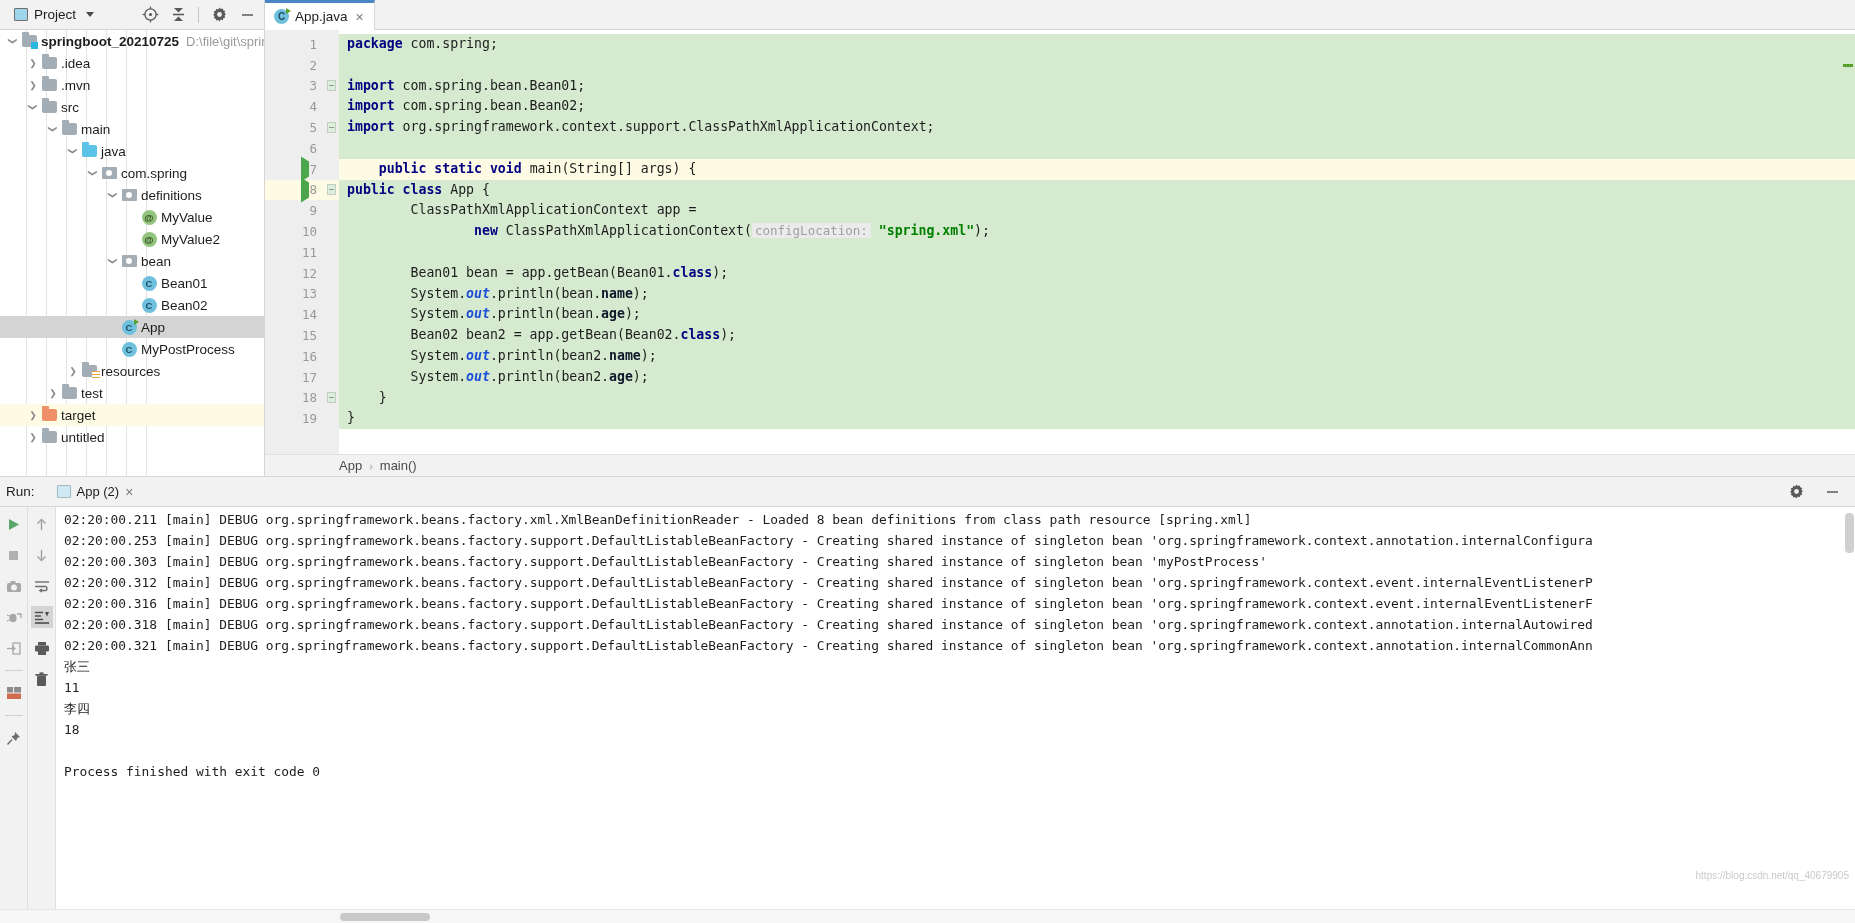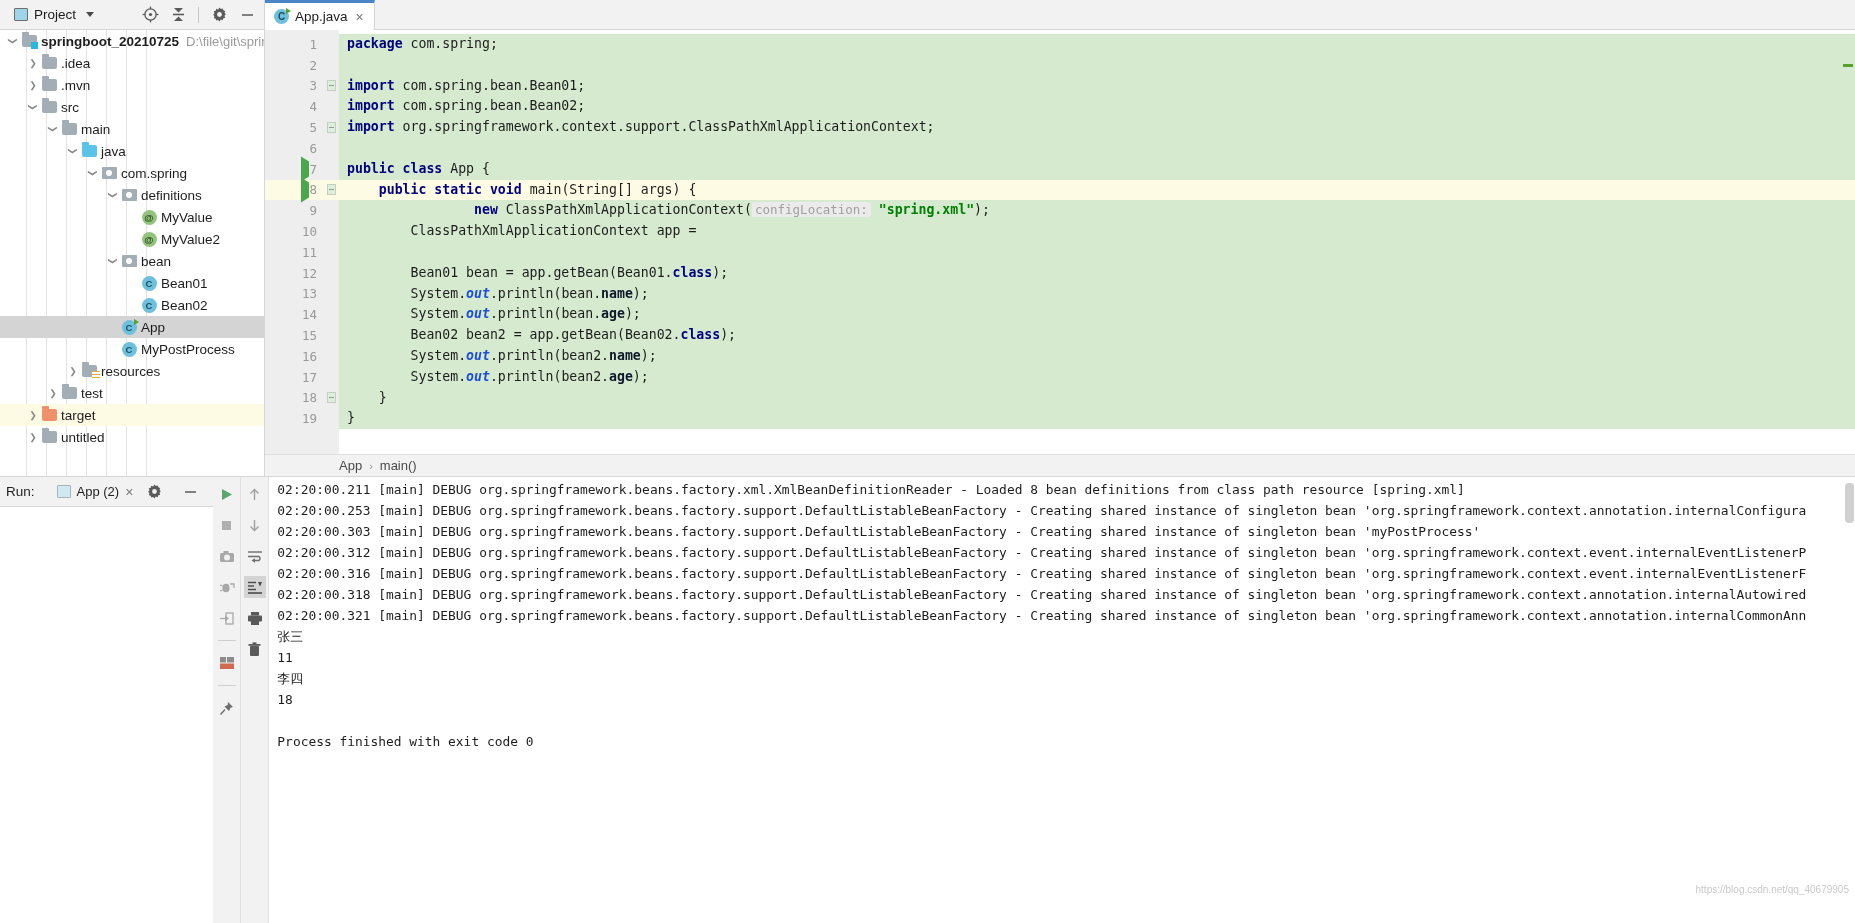--- a/index.html
+++ b/index.html
@@ -209,21 +209,21 @@
     background: #f2f2f2;
     border-top: 1px solid #e0e0e0;
     display: flex; align-items: center;
     padding-left: 74px;
     font-size: 13px; color: #4a4a4a;
     gap: 7px;
   }
   .bc-sep { color: #9a9a9a; font-size: 11px; }
 
   
-  .runpanel { display: flex; flex-direction: row; flex: 1; min-height: 0; background: #fff; border-top: 1px solid #d6d6d6; }
+  .runpanel { display: flex; flex-direction: column; flex: 1; min-height: 0; background: #fff; border-top: 1px solid #d6d6d6; }
   .run-header {
     height: 30px; min-height: 30px;
     display: flex; align-items: center;
     background: #f2f2f2;
     border-bottom: 1px solid #d6d6d6;
     padding-left: 6px; gap: 8px;
   }
   .run-title { font-size: 13.5px; color: #1d1d1d; }
   .run-tab { display: flex; align-items: center; gap: 6px; margin-left: 14px; }
   .run-tab-ico { width: 14px; height: 13px; border: 1.6px solid #9fb8c4; background: #cfe8f2; border-radius: 1px; }
@@ -544,24 +544,24 @@
             </div>
             <div class="fold-cell"></div>
           </div>
         <div class="code-pane" id="codepane">
             <div class="cline"><span class="kw">package</span><span class="txt"> com.spring;</span></div>
             <div class="cline">&nbsp;</div>
             <div class="cline"><span class="kw">import</span><span class="txt"> com.spring.bean.Bean01;</span></div>
             <div class="cline"><span class="kw">import</span><span class="txt"> com.spring.bean.Bean02;</span></div>
             <div class="cline"><span class="kw">import</span><span class="txt"> org.springframework.context.support.ClassPathXmlApplicationContext;</span></div>
             <div class="cline">&nbsp;</div>
+            <div class="cline cur"><span class="txt">    </span><span class="kw">public static void</span><span class="txt"> main(String[] args) {</span></div>
             <div class="cline"><span class="kw">public class</span><span class="txt"> App {</span></div>
-            <div class="cline cur"><span class="txt">    </span><span class="kw">public static void</span><span class="txt"> main(String[] args) {</span></div>
+            <div class="cline"><span class="txt">        ClassPathXmlApplicationContext app =</span></div>
             <div class="cline"><span class="txt">                </span><span class="kw">new</span><span class="txt"> ClassPathXmlApplicationContext(</span><span class="hint">configLocation:</span><span class="txt"> </span><span class="str">"spring.xml"</span><span class="txt">);</span></div>
-            <div class="cline"><span class="txt">        ClassPathXmlApplicationContext app =</span></div>
             <div class="cline">&nbsp;</div>
             <div class="cline"><span class="txt">        Bean01 bean = app.getBean(Bean01.</span><span class="kw">class</span><span class="txt">);</span></div>
             <div class="cline"><span class="txt">        System.</span><span class="stat">out</span><span class="txt">.println(bean.</span><span class="fld">name</span><span class="txt">);</span></div>
             <div class="cline"><span class="txt">        System.</span><span class="stat">out</span><span class="txt">.println(bean.</span><span class="fld">age</span><span class="txt">);</span></div>
             <div class="cline"><span class="txt">        Bean02 bean2 = app.getBean(Bean02.</span><span class="kw">class</span><span class="txt">);</span></div>
             <div class="cline"><span class="txt">        System.</span><span class="stat">out</span><span class="txt">.println(bean2.</span><span class="fld">name</span><span class="txt">);</span></div>
             <div class="cline"><span class="txt">        System.</span><span class="stat">out</span><span class="txt">.println(bean2.</span><span class="fld">age</span><span class="txt">);</span></div>
             <div class="cline"><span class="txt">    }</span></div>
             <div class="cline"><span class="txt">}</span></div>
           </div>

